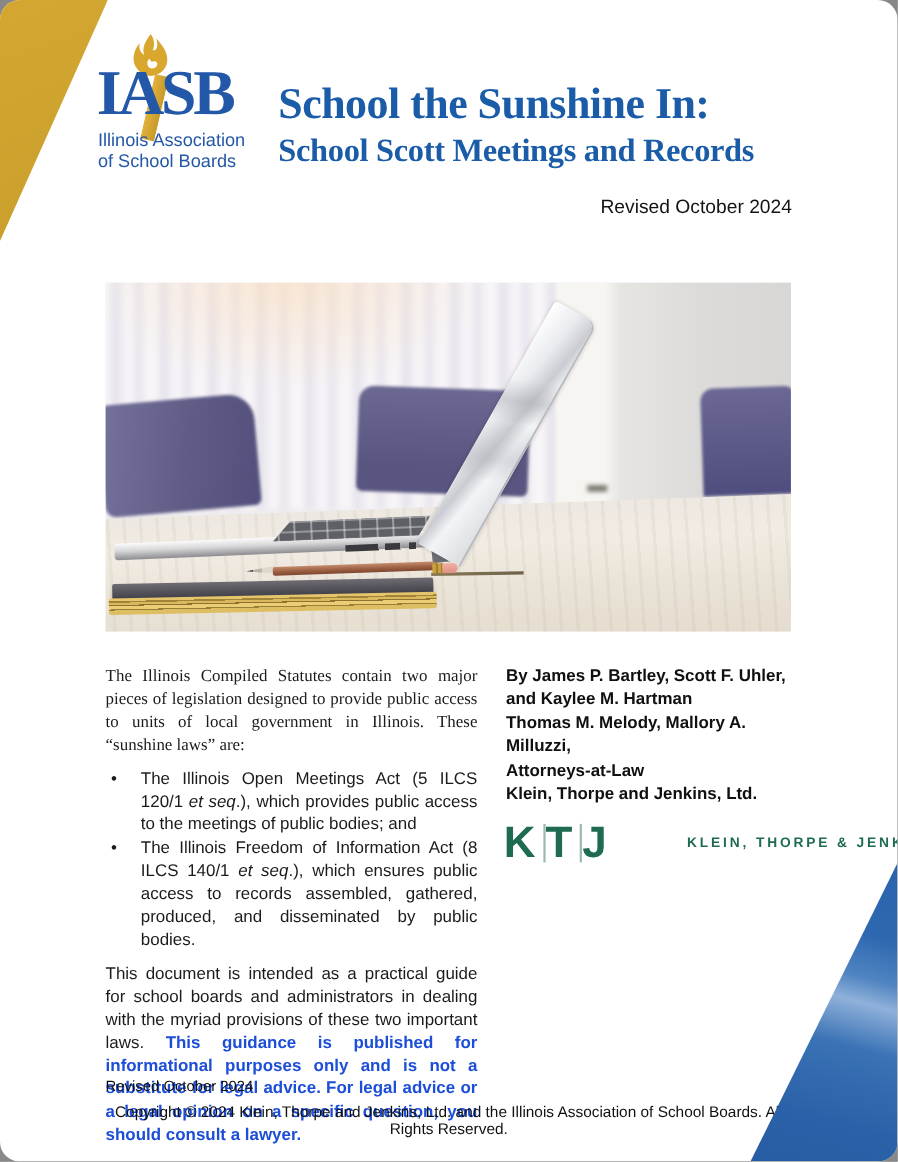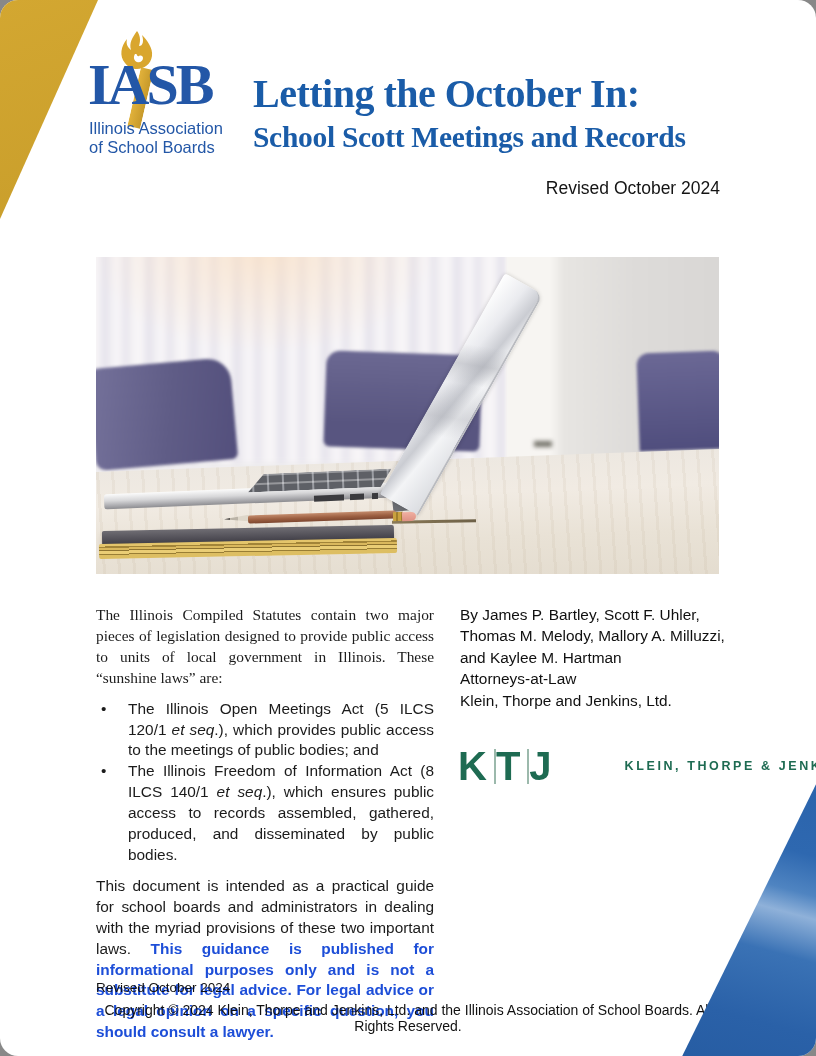--- a/index.html
+++ b/index.html
@@ -96,21 +96,21 @@
     line-height:20.9px;text-align:justify;color:#1b1b1b;}
   .col-left .intro{margin:0 0 10px 0;font-family:Liberation Serif, serif;}
   .bullet{display:flex;margin:0;}
   .bullet .dot{flex:0 0 27px;padding-left:5px;}
   .bullet .btext{flex:1;text-align:justify;}
   .closing{margin:10px 0 0 0;}
   .closing strong{color:#1d4ed8;}
   .em{font-style:italic;}
 
   .col-right{position:absolute;left:460px;top:604px;width:266px;font-size:15.4px;
-    font-weight:normal;line-height:21.4px;color:#101010;}
+    font-weight:bold;line-height:21.4px;color:#101010;}
 
   .ktj{position:absolute;left:458px;top:746px;display:flex;align-items:center;}
   .ktj .ltr{font-size:40px;font-weight:bold;color:#1E6B52;line-height:1;padding:0 7px 0 0;}
   .ktj .sep{width:2px;height:35px;background:#9CB9AC;}
   .ktj .wordmark{margin-left:18px;font-size:12.5px;letter-spacing:2.6px;color:#1E6B52;
     font-weight:bold;white-space:nowrap;padding-left:48px;}
 
   
   .foot-rev{position:absolute;left:96px;top:980px;font-size:13.5px;color:#111;}
   .foot-copy{position:absolute;left:96px;top:1002px;width:624px;text-align:center;
@@ -130,21 +130,21 @@
       <path fill="#FFFFFF" d="M17 24 C15 27 16 31 19 32 C22 33 25 31 25 28 C25 26 23 25 21 26 C20 26.5 19 26 19 25 C19 24.3 18 23.6 17 24 Z"></path>
     </svg>
     <div class="iasb">IASB</div>
     <div class="org">
       <div>Illinois Association</div>
       <div>of School Boards</div>
     </div>
   </div>
 
   <div class="titles">
-    <h1 class="t1">Letting the October In:</h1>
+    <h1 class="t1">School the Sunshine In:</h1>
     <h2 class="t2">School Scott Meetings and Records</h2>
     <div class="revised-top">Revised October 2024</div>
   </div>
 
   <div class="photo">
     <div class="blinds"></div>
     <div class="wall"></div>
     <div class="chair c-left"></div>
     <div class="chair c-mid"></div>
     <div class="chair c-right"></div>
@@ -172,22 +172,22 @@
     </div>
     <div class="bullet">
       <span class="dot">•</span>
       <span class="btext"><span>The Illinois Freedom of Information Act (8 ILCS 140/1 </span><span class="em">et seq</span><span>.), which ensures public access to records assembled, gathered, produced, and disseminated by public bodies.</span></span>
     </div>
     <p class="closing"><span>This document is intended as a practical guide for school boards and administrators in dealing with the myriad provisions of these two important laws. </span><strong>This guidance is published for informational purposes only and is not a substitute for legal advice. For legal advice or a legal opinion on a specific question, you should consult a lawyer.</strong></p>
   </div>
 
   <div class="col-right">
     <div>By James P. Bartley, Scott F. Uhler,</div>
+    <div>and Kaylee M. Hartman</div>
     <div>Thomas M. Melody, Mallory A. Milluzzi,</div>
-    <div>and Kaylee M. Hartman</div>
     <div>Attorneys-at-Law</div>
     <div>Klein, Thorpe and Jenkins, Ltd.</div>
   </div>
 
   <div class="ktj">
     <span class="ltr">K</span>
     <span class="sep"></span>
     <span class="ltr">T</span>
     <span class="sep"></span>
     <span class="ltr">J</span>

